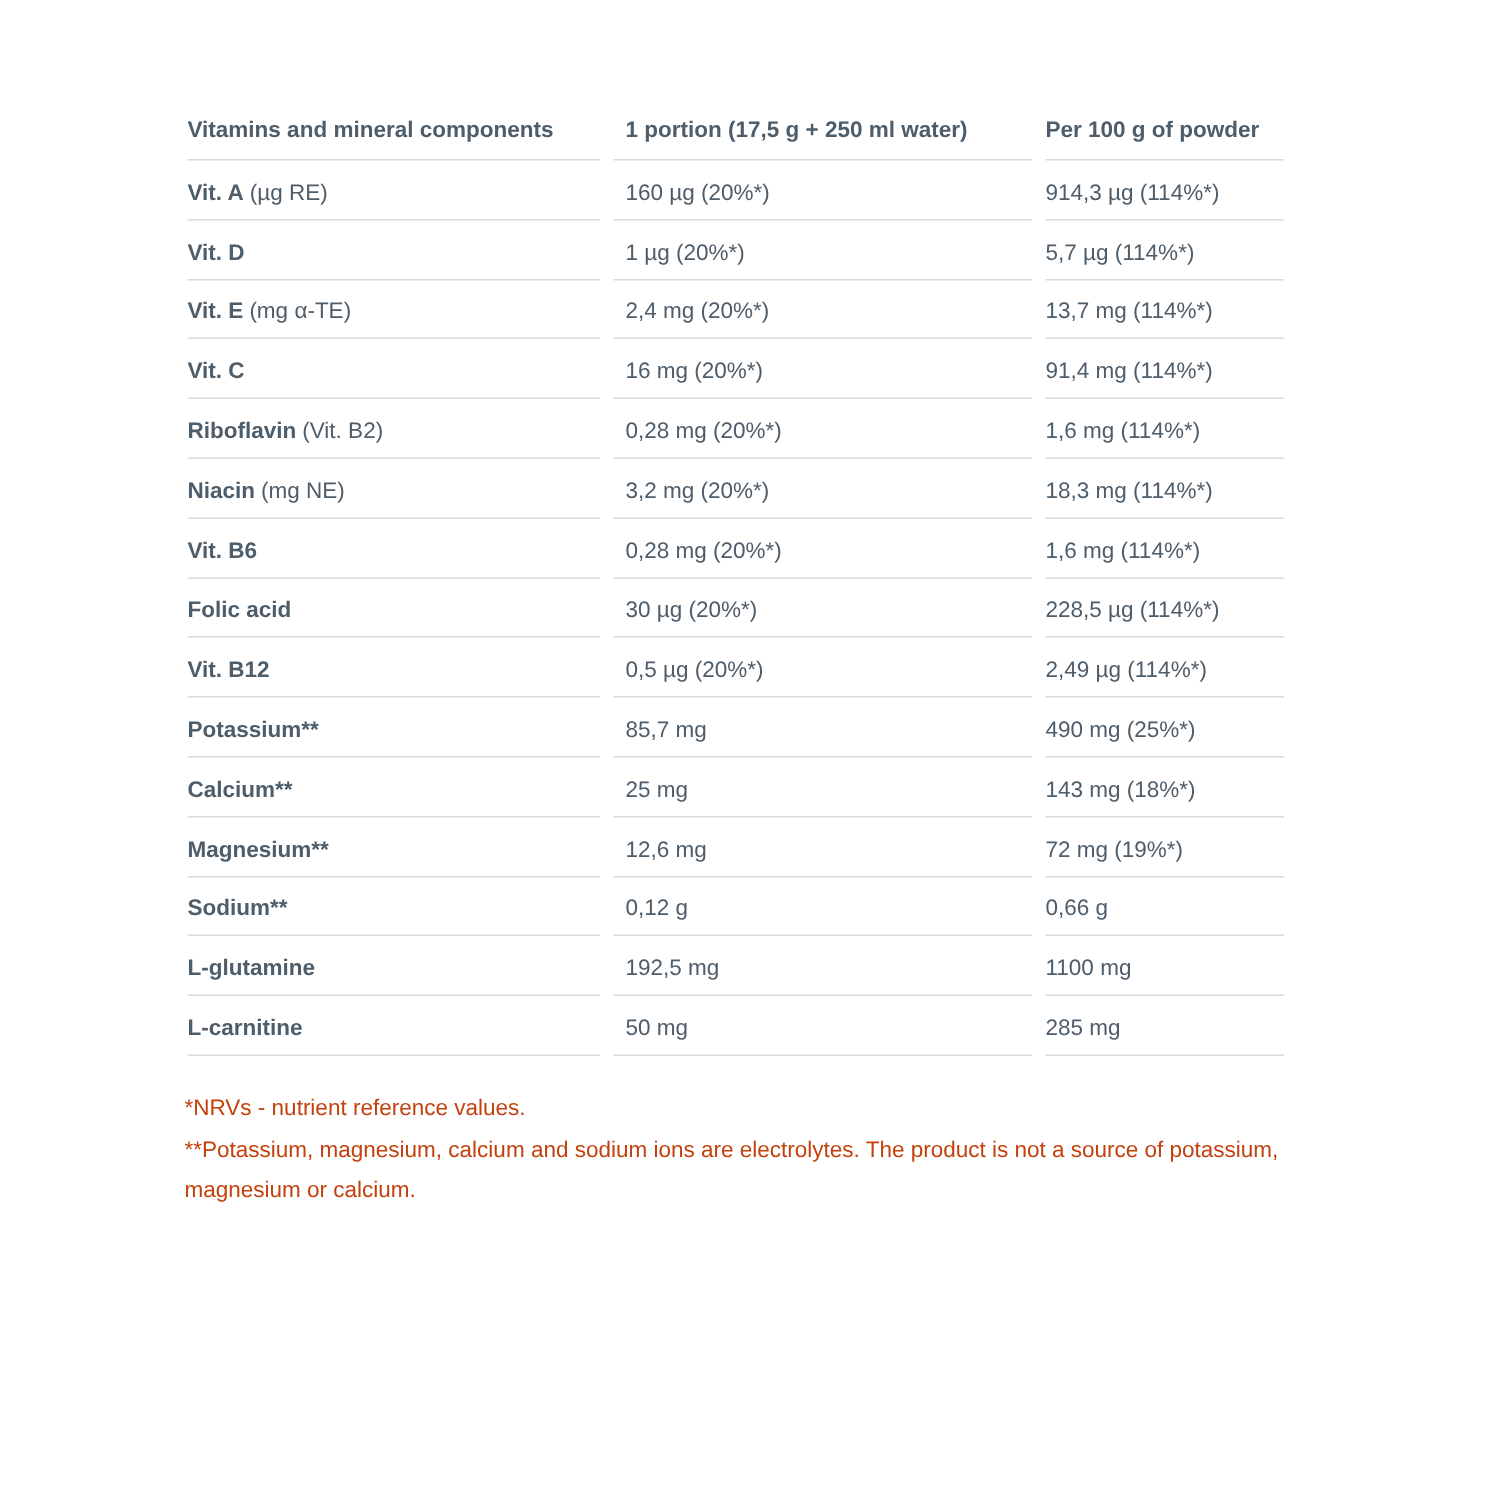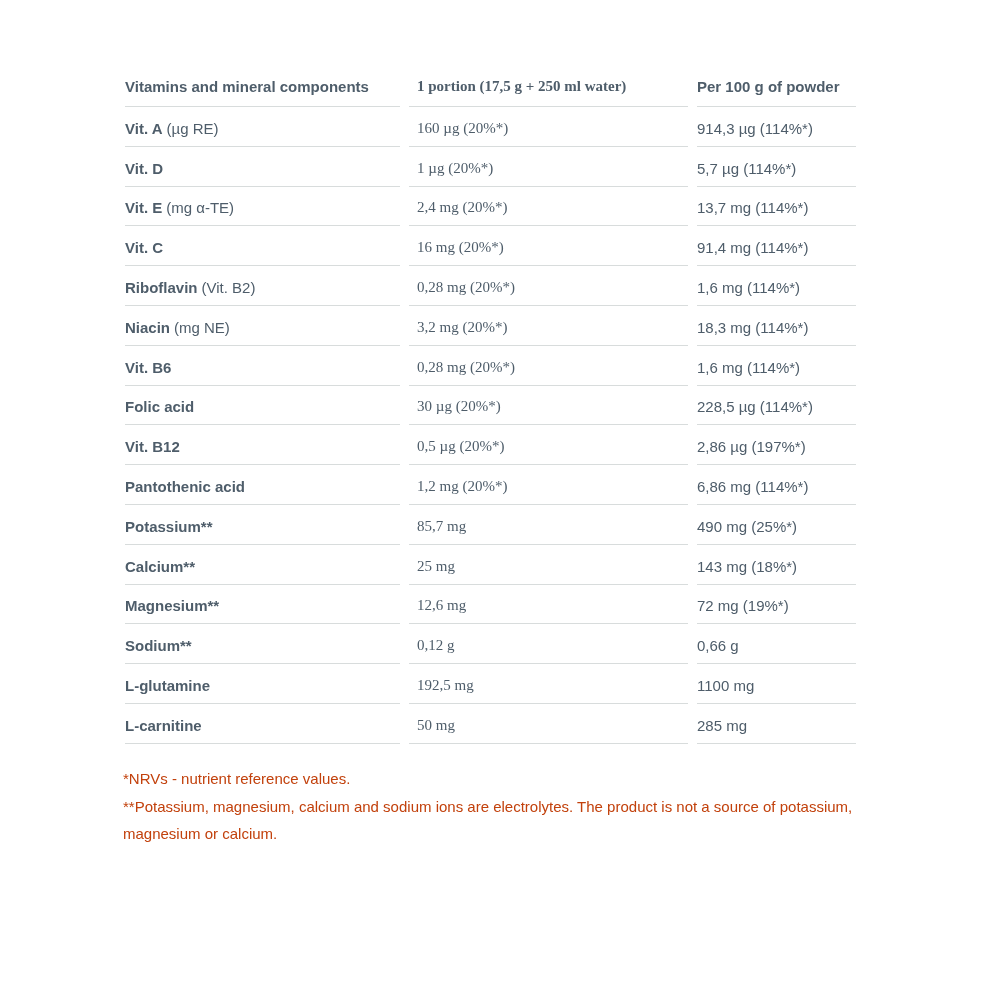--- a/index.html
+++ b/index.html
@@ -38,21 +38,21 @@
   }
   thead th {
     height: 42px;
     font-weight: 700;
     padding-top: 2px;
   }
   tbody td {
     height: 39.8px;
     padding-top: 4px;
   }
-  th.col2pad, td.col2pad { padding-left: 8px; font-family: Liberation Serif, serif; }
+  th.col2pad, td.col2pad { padding-left: 8px; }
   .name-bold { font-weight: 700; }
   .name-detail { font-weight: 400; margin-left: 4px; }
   .name-detail:empty { margin-left: 0; }
   .footnotes {
     margin-left: 123px;
     margin-top: 21px;
     width: 770px;
     color: #c2410c;
     font-size: 15px;
     line-height: 27px;
@@ -141,31 +141,24 @@
       </td>
       <td class="col2pad">30 µg (20%*)</td>
       <td>228,5 µg (114%*)</td>
     </tr>
 
     <tr>
       <td>
         <span class="name-bold">Vit. B12</span><span class="name-detail"></span>
       </td>
       <td class="col2pad">0,5 µg (20%*)</td>
-      <td>2,86 µg (197%*)</td>
-    </tr>
-
-
-    <tr>
-      <td>
-        <span class="name-bold">Pantothenic acid</span><span class="name-detail"></span>
-      </td>
-      <td class="col2pad">1,2 mg (20%*)</td>
-      <td>6,86 mg (114%*)</td>
-    </tr>
+      <td>2,49 µg (114%*)</td>
+    </tr>
+
+
 
     <tr>
       <td>
         <span class="name-bold">Potassium**</span><span class="name-detail"></span>
       </td>
       <td class="col2pad">85,7 mg</td>
       <td>490 mg (25%*)</td>
     </tr>
 
     <tr>

